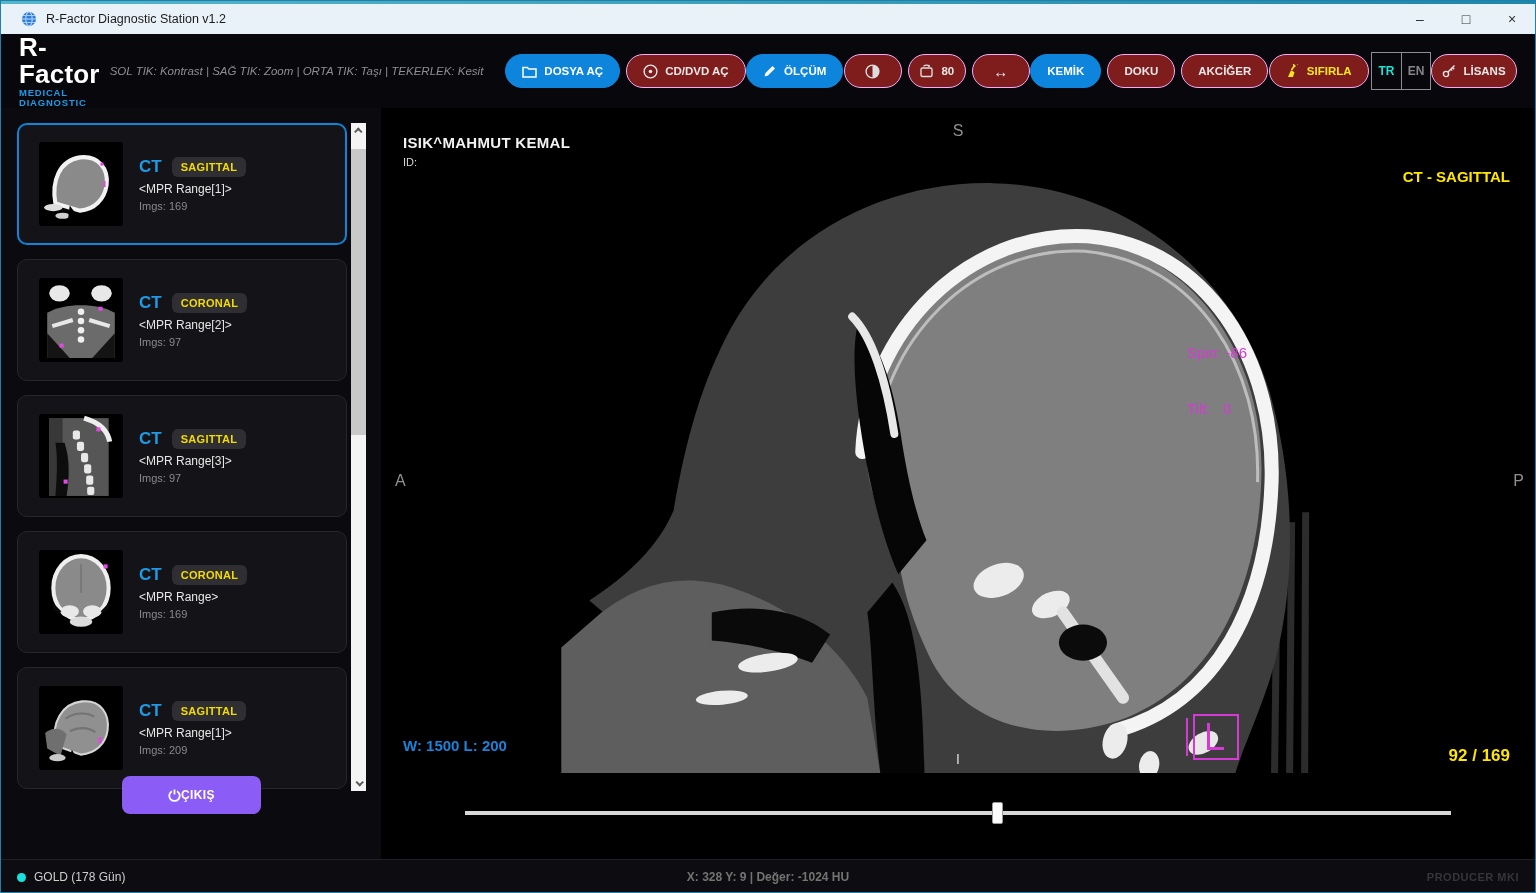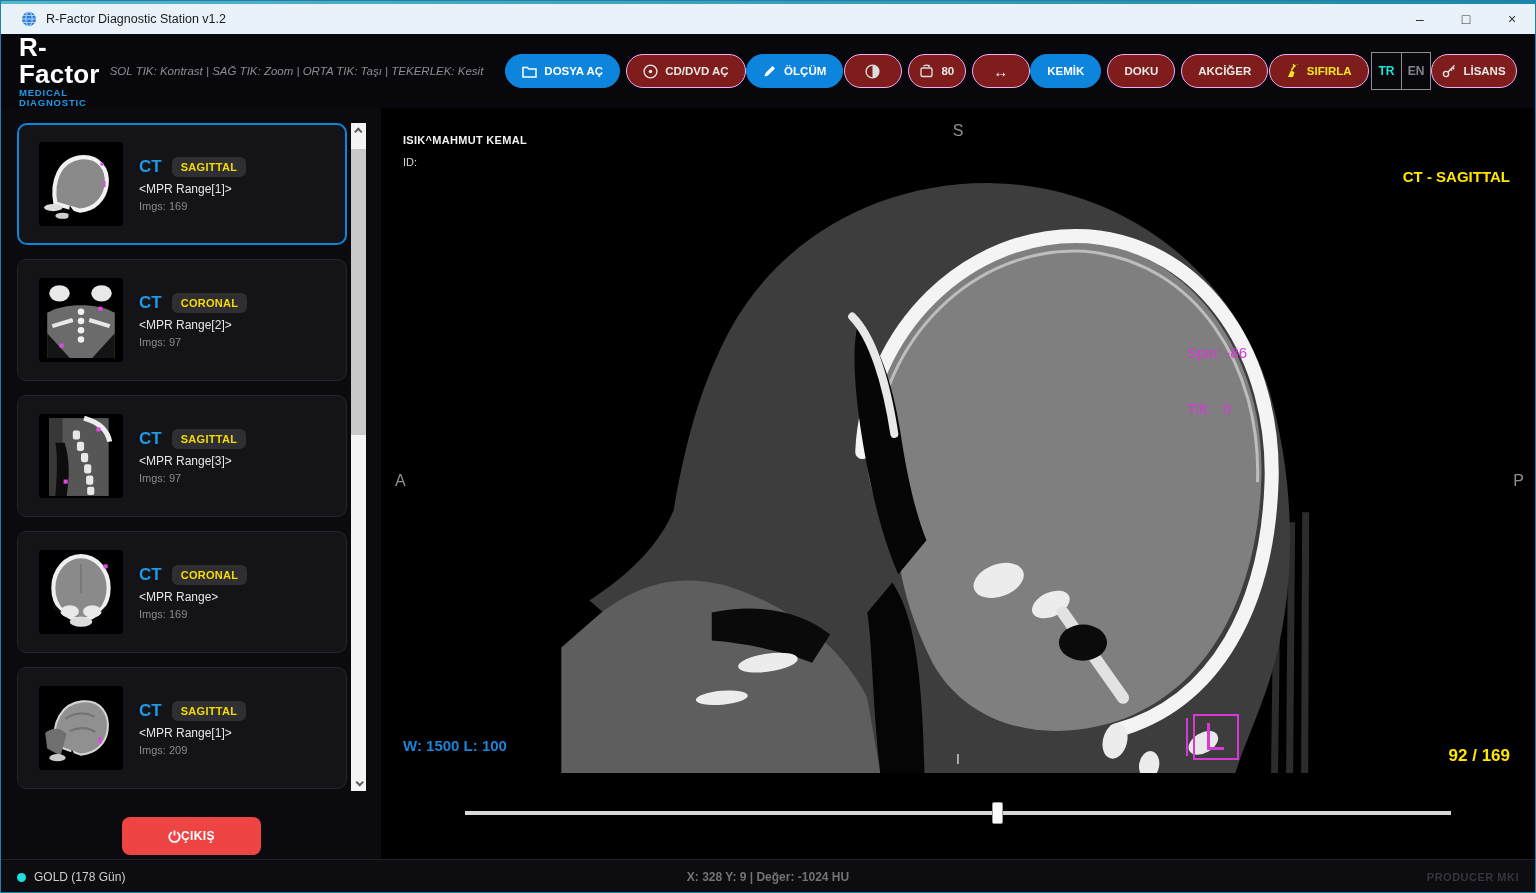--- a/index.html
+++ b/index.html
@@ -63,29 +63,29 @@
 
   .sscroll { position:absolute; left:350px; top:15px; width:15px; height:668px; background:#f4f4f4; }
   .sarrow { position:absolute; left:0; width:15px; height:16px; display:flex; align-items:center;
             justify-content:center; cursor:pointer; }
   .sarrow.up { top:0; } .sarrow.down { bottom:0; }
   .chev { width:6px; height:6px; border-left:2px solid #5a5a5a; border-top:2px solid #5a5a5a; }
   .chev.u { transform:rotate(45deg) translateY(1px); }
   .chev.d { transform:rotate(225deg) translateY(1px); }
   .sthumb { position:absolute; left:0; top:26px; width:15px; height:286px; background:#c9c9c9; cursor:pointer; }
 
-  .exitbtn { position:absolute; left:121px; top:709px; width:139px; height:38px;
-             background:#ef4444; border:none; border-radius:8px; color:#fff; font-weight:bold;
+  .exitbtn { position:absolute; left:121px; top:668px; width:139px; height:38px;
+             background:#8b5cf6; border:none; border-radius:8px; color:#fff; font-weight:bold;
              font-size:12px; display:flex; align-items:center; justify-content:center; 
              cursor:pointer; font-family:"Liberation Sans",sans-serif; letter-spacing:.4px; }
 
   
   .viewer { flex:1; position:relative; background:#000; overflow:hidden; }
   .ov { position:absolute; white-space:pre; }
-  .pname { left:22px; top:26px; color:#f2f2f2; font-size:11px; font-weight:bold; letter-spacing:.3px; }
+  .pname { left:22px; top:26px; color:#f2f2f2; font-size:15px; font-weight:bold; letter-spacing:.3px; }
   .pid   { left:22px; top:48px; color:#d8d8d8; font-size:11px; }
   .mk { color:#8f8f8f; font-size:16px; }
   .mk-s { left:0; right:0; top:14px; text-align:center; }
   .mk-a { left:14px; top:364px; }
   .mk-p { right:11px; top:364px; }
   .mk-i { left:0; right:0; top:643px; text-align:center; color:#dcdcdc; font-size:14px; }
   .slabel { right:25px; top:60px; color:#ffe600; font-size:15px; font-weight:bold; }
   .spintilt { left:806px; top:198px; color:#d63ad6; font-size:15px; line-height:1.25; }
   .wl { left:22px; top:629px; color:#1c82d8; font-size:15px; font-weight:bold; }
   .counter { right:25px; top:638px; color:#ffe600; font-size:17px; font-weight:bold;margin-left:33px; }
@@ -444,21 +444,21 @@
       <div class="ov mk mk-a">A</div>
       <div class="ov mk mk-p">P</div>
       <div class="ov mk mk-i">I</div>
       <div class="ov slabel">CT - SAGITTAL</div>
 
       <div class="ov spintilt">
         <div>Spin: -86</div>
         <div>Tilt:   0</div>
       </div>
 
-      <div class="ov wl">W: 1500 L: 100</div>
+      <div class="ov wl">W: 1500 L: 200</div>
       <div class="ov counter">92 / 169</div>
 
       <div class="lbox">
         <div class="lglyph"></div>
       </div>
 
       <div class="slider">
         <div class="sl-thumb" style="left: 54%;"></div>
       </div>
     </div>

